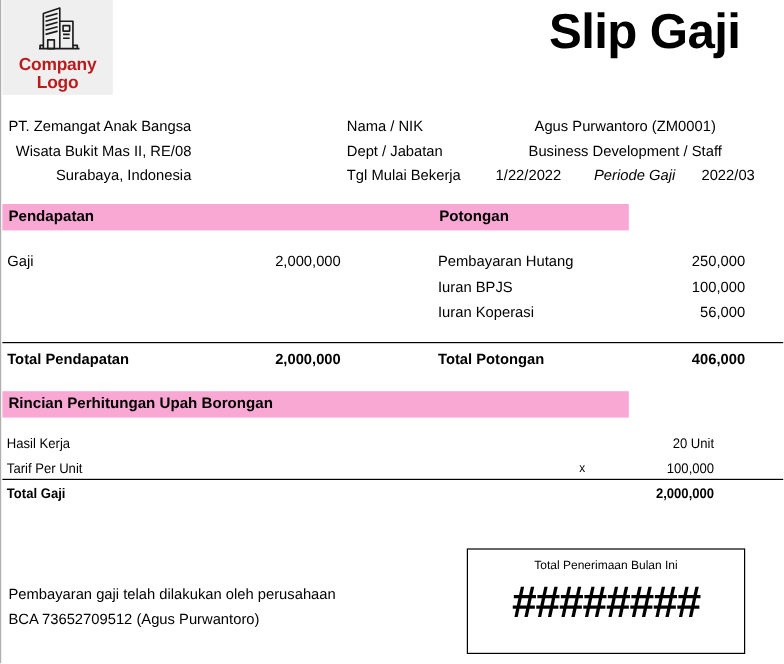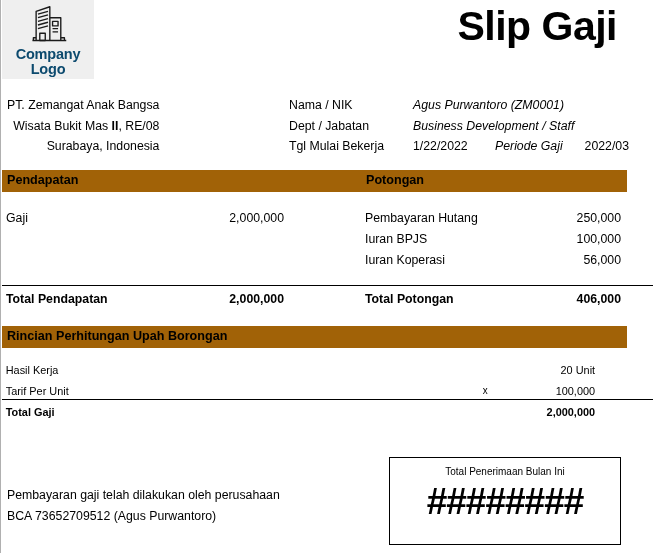--- a/index.html
+++ b/index.html
@@ -65,49 +65,49 @@
   
   #company-block {
     position: absolute;
     left: 6px;
     top: 95px;
     font-size: 12.3px;
     line-height: 20.6px;
     text-align: right;
   }
   #company-block .addr-line { white-space: nowrap; }
-  .bold-ii { font-weight: bold; }
+  .bold-ii { font-weight: normal; }
 
   
   #meta-block {
     position: absolute;
     left: 288px;
     top: 95px;
     width: 340px;
     font-size: 12.3px;
     line-height: 20.6px;
   }
   .meta-row {
     display: flex;
     align-items: baseline;
     white-space: nowrap;
   }
   .meta-label { width: 124px; flex: none; }
-  .meta-value { flex: 1; text-align: left; font-style: italic; }
+  .meta-value { flex: 1; text-align: center; }
   .meta-date { width: 82px; text-align: left; }
   .meta-sublabel { flex: 1; text-align: left; font-style: italic; }
   .meta-period { text-align: right; }
 
   
   .section-bar {
     position: absolute;
     left: 1px;
-    width: 625px;
+    width: 522px;
     height: 22px;
-    background: #a16207;
+    background: #f9a8d4;
     box-sizing: border-box;
   }
   .section-bar .bar-label {
     position: absolute;
     top: 3px;
     font-size: 12.6px;
     font-weight: bold;
     white-space: nowrap;
   }
   #bar-pendapatan-label { left: 5px; }
@@ -203,21 +203,21 @@
         <path d="M13 11 L24 8"></path>
         <path d="M13 15 L24 12"></path>
         <path d="M13 19 L24 16"></path>
         <path d="M13 23 L24 20"></path>
         <path d="M13 27 L24 24"></path>
         <path d="M7 40 H44"></path>
         <path d="M8 40 V37 H11"></path>
         <path d="M38 37 H42 V40"></path>
       </svg>
     </span>
-    <span id="logo-text" style="color: #0c4a6e;">
+    <span id="logo-text" style="color: #b91c1c;">
       <span class="logo-line">Company</span>
       <span class="logo-line">Logo</span>
     </span>
   </div>
 
   <div id="doc-title">Slip Gaji</div>
 
   <div id="company-block">
     <div class="addr-line">PT. Zemangat Anak Bangsa</div>
     <div class="addr-line"><span>Wisata Bukit Mas </span><span class="bold-ii">II</span><span>, RE/08</span></div>

